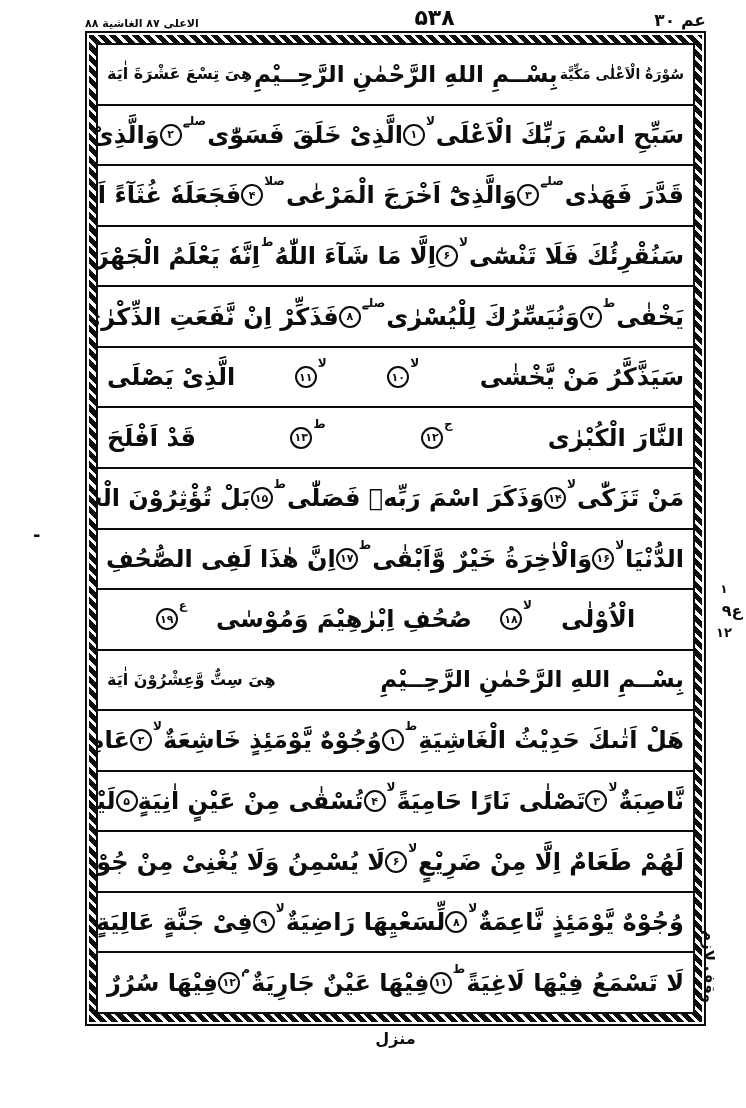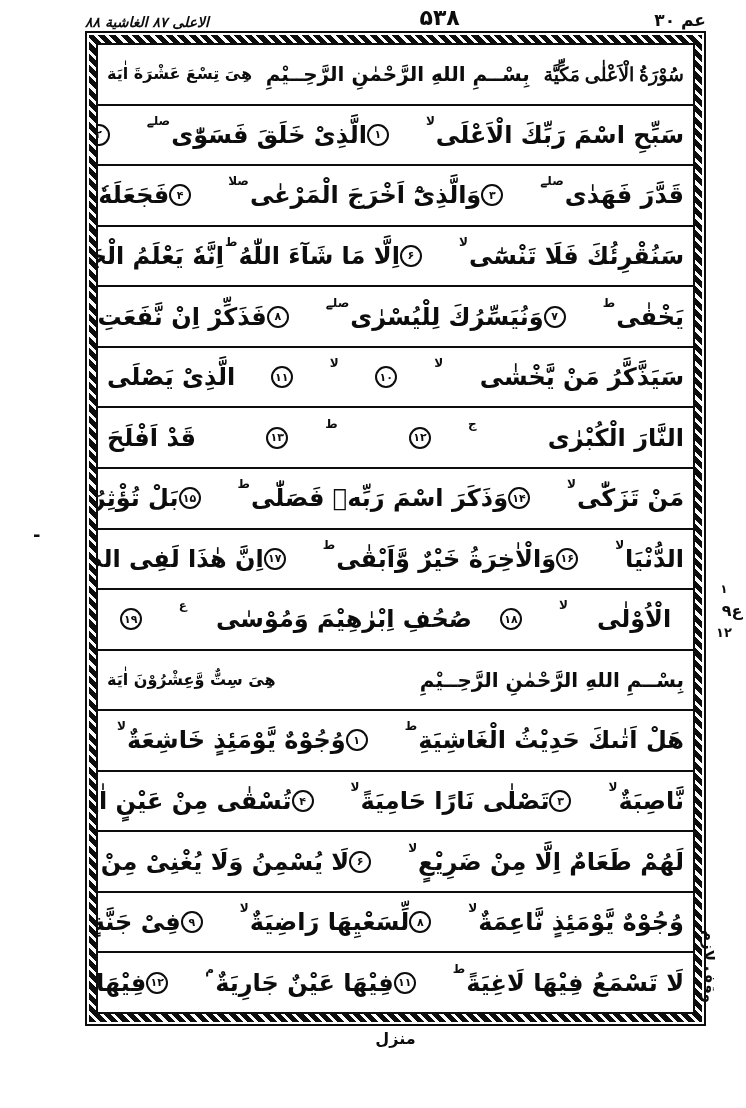--- a/index.html
+++ b/index.html
@@ -8,21 +8,21 @@
     font-family:"DejaVu Sans",sans-serif;color:#0d0d0d;overflow:hidden;
   }
   
   .top-header{
     position:absolute;top:1px;left:85px;width:621px;height:29px;
     direction:rtl;display:flex;justify-content:space-between;align-items:flex-end;
     font-weight:bold;
   }
   .hdr-juz{font-size:17px;padding-left:4px;}
   .hdr-page{font-size:22px;letter-spacing:2px;transform:translateX(10px);}
-  .hdr-surahs{font-size:14px;font-style:italic;}
+  .hdr-surahs{font-size:11px;}
   
   .frame{
     position:absolute;left:85px;top:31px;width:621px;height:995px;
     box-sizing:border-box;border:2px solid #0d0d0d;background:#fff;padding:2px;
   }
   .band{
     height:100%;box-sizing:border-box;padding:8px 7px;
     background:repeating-linear-gradient(45deg,#0d0d0d 0 5px,#fbfbfb 5px 8px);
   }
   .inner{
@@ -31,29 +31,29 @@
   }
   
   .row{
     flex:1;display:flex;direction:rtl;align-items:center;justify-content:space-between;
     padding:0 9px;border-bottom:2px solid #0d0d0d;font-weight:bold;font-size:24px;
     white-space:nowrap;overflow:hidden;line-height:1;
   }
   .row:last-child{border-bottom:none;}
   .row.center{justify-content:center;gap:28px;}
   .txt{letter-spacing:0px;}
-  .ayah-group{display:inline-flex;align-items:center;gap:36px;}
+  .ayah-group{display:inline-flex;align-items:center;}
   .ayah{
     display:inline-flex;align-items:center;justify-content:center;
     min-width:22px;height:22px;box-sizing:border-box;border:2px solid #0d0d0d;
     border-radius:50%;font-size:11px;font-weight:bold;padding:0 1px;
   }
   .waqf{font-size:12px;position:relative;top:-14px;margin:0 1px;}
-  .surah-name{font-size:19px;font-family:Liberation Serif, serif;}
-  .basmala{font-size:20px;}
+  .surah-name{font-size:14px;}
+  .basmala{font-size:23px;}
   .ayah-count{font-size:16px;}
   
   .ruku{
     position:absolute;left:705px;top:580px;width:38px;text-align:center;
     font-weight:bold;font-size:13px;line-height:1.55;direction:rtl;
   }
   .ruku .ruku-top{border-bottom:0;font-size:12px;}
   .ruku .ruku-ain{font-size:16px;margin-left:16px;}
   .waqf-note{
     position:absolute;left:700px;top:930px;writing-mode:vertical-rl;

